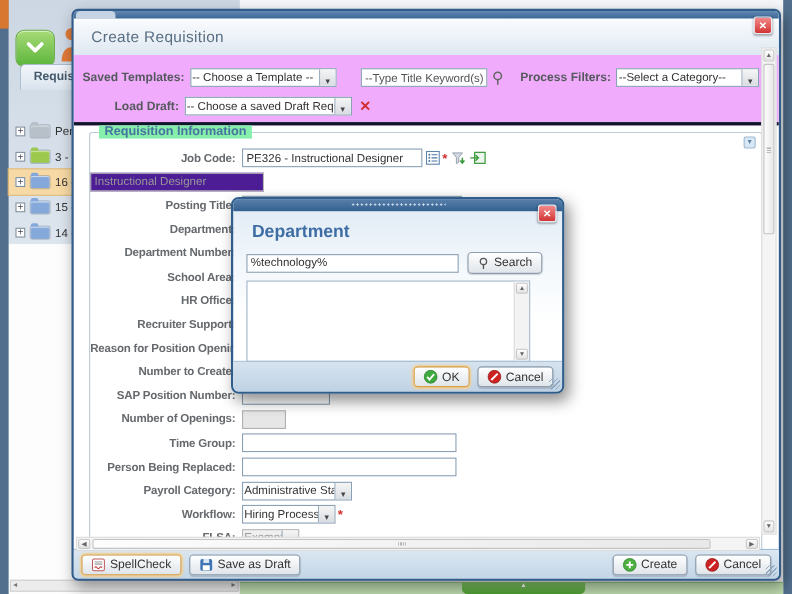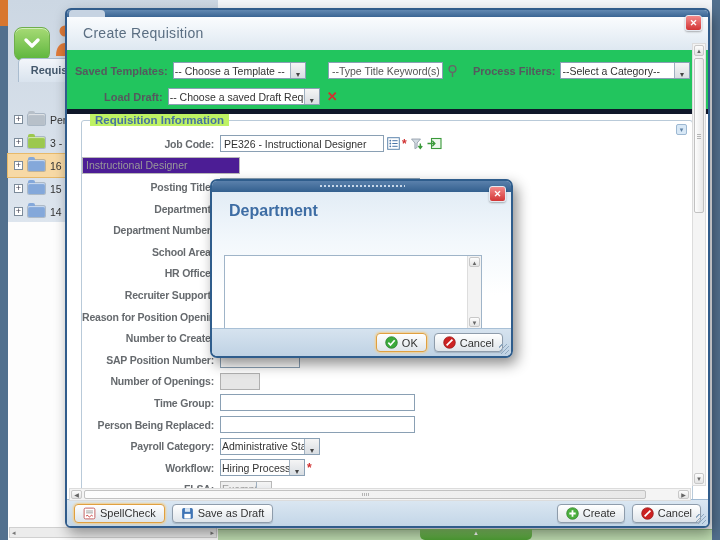--- a/index.html
+++ b/index.html
@@ -55,22 +55,22 @@
   .modal-notch { left:2px; top:0; width:36px; height:7px; background:#c6d3e2;
     border-radius:4px 4px 0 0; }
   .modal-header { left:0; top:7px; right:0; height:33px;
     background:linear-gradient(#fafcfe,#dee8f1); }
   .modal-title { left:16px; top:15px; font-size:14px; color:#5a6e82; letter-spacing:.3px; }
   .close-btn { width:17px; height:16px; border:1px solid #e4eaf2; border-radius:3px;
     background:linear-gradient(#f48a8a,#d23535); color:#fff; font-size:9px; font-weight:bold;
     text-align:center; line-height:14px; box-shadow:0 1px 2px rgba(0,0,0,.3); cursor:pointer; }
   .close-btn::before { content:'✕'; }
 
-  .yellow-band { left:0; top:40px; right:0; height:64px; background:#22c55e;
-    border-bottom:5px solid #0f172a; }
+  .yellow-band { left:0; top:40px; right:0; height:64px; background:#f0abfc;
+    border-bottom:3px solid #0f172a; }
   .tb-row { position:absolute; left:0; right:18px; display:flex; align-items:center; }
   .tb-label { font-size:11px; font-weight:bold; color:#55595e; white-space:nowrap; }
 
   .sel { height:17px; border:1px solid #8aa0b4; background:#fff; display:flex;
     align-items:center; overflow:hidden; cursor:default; }
   .sel-txt { flex:1; font-size:10.5px; color:#333; padding:0 1px; white-space:nowrap; overflow:hidden; }
   .sel-btn { flex:0 0 15px; align-self:stretch; border-left:1px solid #9fb0c0;
     background:linear-gradient(#f5f5f5,#d8dde2); text-align:center; }
   .sel-btn::before { content:'▾'; font-size:8px; color:#444; line-height:15px; }
   .sel.dis { background:#efefef; border-color:#b8b8b8; }
@@ -80,21 +80,21 @@
     color:#333; padding:0 3px; font-family:"Liberation Sans",sans-serif; }
   .tin.dis2 { background:#4c1d95; border-color:#b8b8b8; color:#999; }
   .tin.dis3 { background:#e6e6e6; border-color:#b0b0b0; }
 
   .red-x { color:#d23030; font-weight:bold; font-size:13px; cursor:pointer; }
   .red-x::before { content:'✕'; }
   .req { color:#d03030; font-weight:bold; font-size:12px; margin-left:2px; }
 
   .fieldset { left:14px; top:110px; width:612px; height:500px;
     border:1px solid #b9cad9; border-radius:3px; padding-top:12px; }
-  .legend { position:absolute; top:-7px; left:8px; background:#bef264; padding:0 5px;
+  .legend { position:absolute; top:-7px; left:8px; background:#86efac; padding:0 5px;
     font-size:11.5px; font-weight:bold; color:#47749f; }
   .collapse-ico { position:absolute; top:3px; right:5px; width:11px; height:11px;
     background:#d8e8f6; border:1px solid #9db8d2; border-radius:2px; font-size:7px;
     color:#5f82a5; text-align:center; line-height:9px; cursor:pointer; }
   .collapse-ico::before { content:'▾'; }
 
   .frow { height:21.6px; display:flex; align-items:center; }
   .flabel { flex:0 0 138px; text-align:right; padding-right:6px; font-size:10.5px;
     font-weight:bold; color:#666a6e; white-space:nowrap; letter-spacing:-.2px; }
   .ric { margin-left:3px; display:inline-flex; }
@@ -421,20 +421,32 @@
     <div class="resize-grip"></div>
   </div>
 
   <div class="abs dlg">
     <div class="abs dlg-topbar">
       <span class="dlg-dots"></span>
     </div>
     <div class="abs close-btn" style="right:5px;top:5px;"></div>
     <div class="abs dlg-title">Department</div>
 
+    <div class="abs dlg-search-row">
+      <input class="tin" style="width: 193px;" value="%technology%">
+      <div class="btn" style="height:20px;">
+        <span>
+          <svg width="11" height="13" viewBox="0 0 13 14">
+              <circle cx="6.5" cy="5" r="3.4" fill="none" stroke="#555" stroke-width="1.4"></circle>
+              <line x1="6.5" y1="8.6" x2="6.5" y2="13" stroke="#555" stroke-width="1.4"></line>
+            </svg>
+        </span>
+        <span>Search</span>
+      </div>
+    </div>
 
     <div class="abs dlg-list">
       <div class="dlg-list-scroll">
         <div class="sb-arrow" style="left:1px;top:1px;width:11px;height:10px;font-size:6px;line-height:10px;">▲</div>
         <div class="sb-arrow" style="left:1px;bottom:1px;width:11px;height:10px;font-size:6px;line-height:10px;">▼</div>
       </div>
     </div>
 
     <div class="abs dlg-footer">
       <div class="btn focus">

